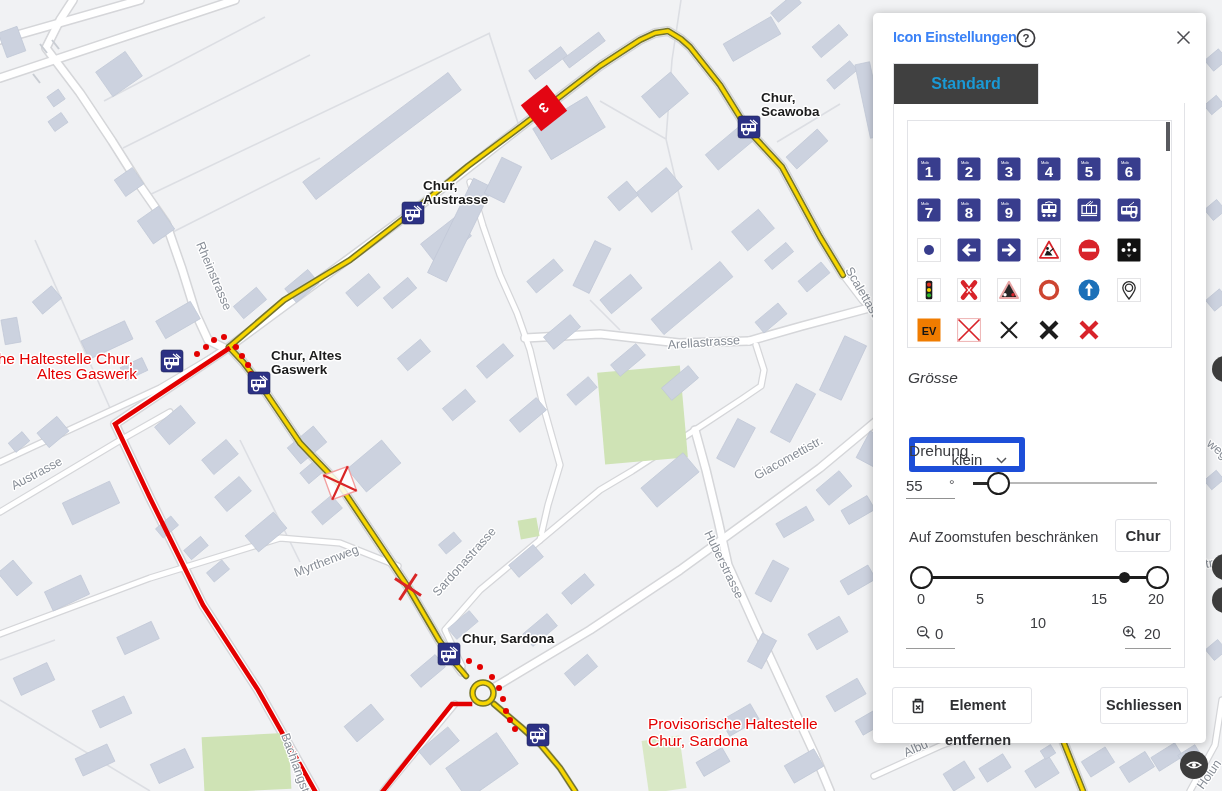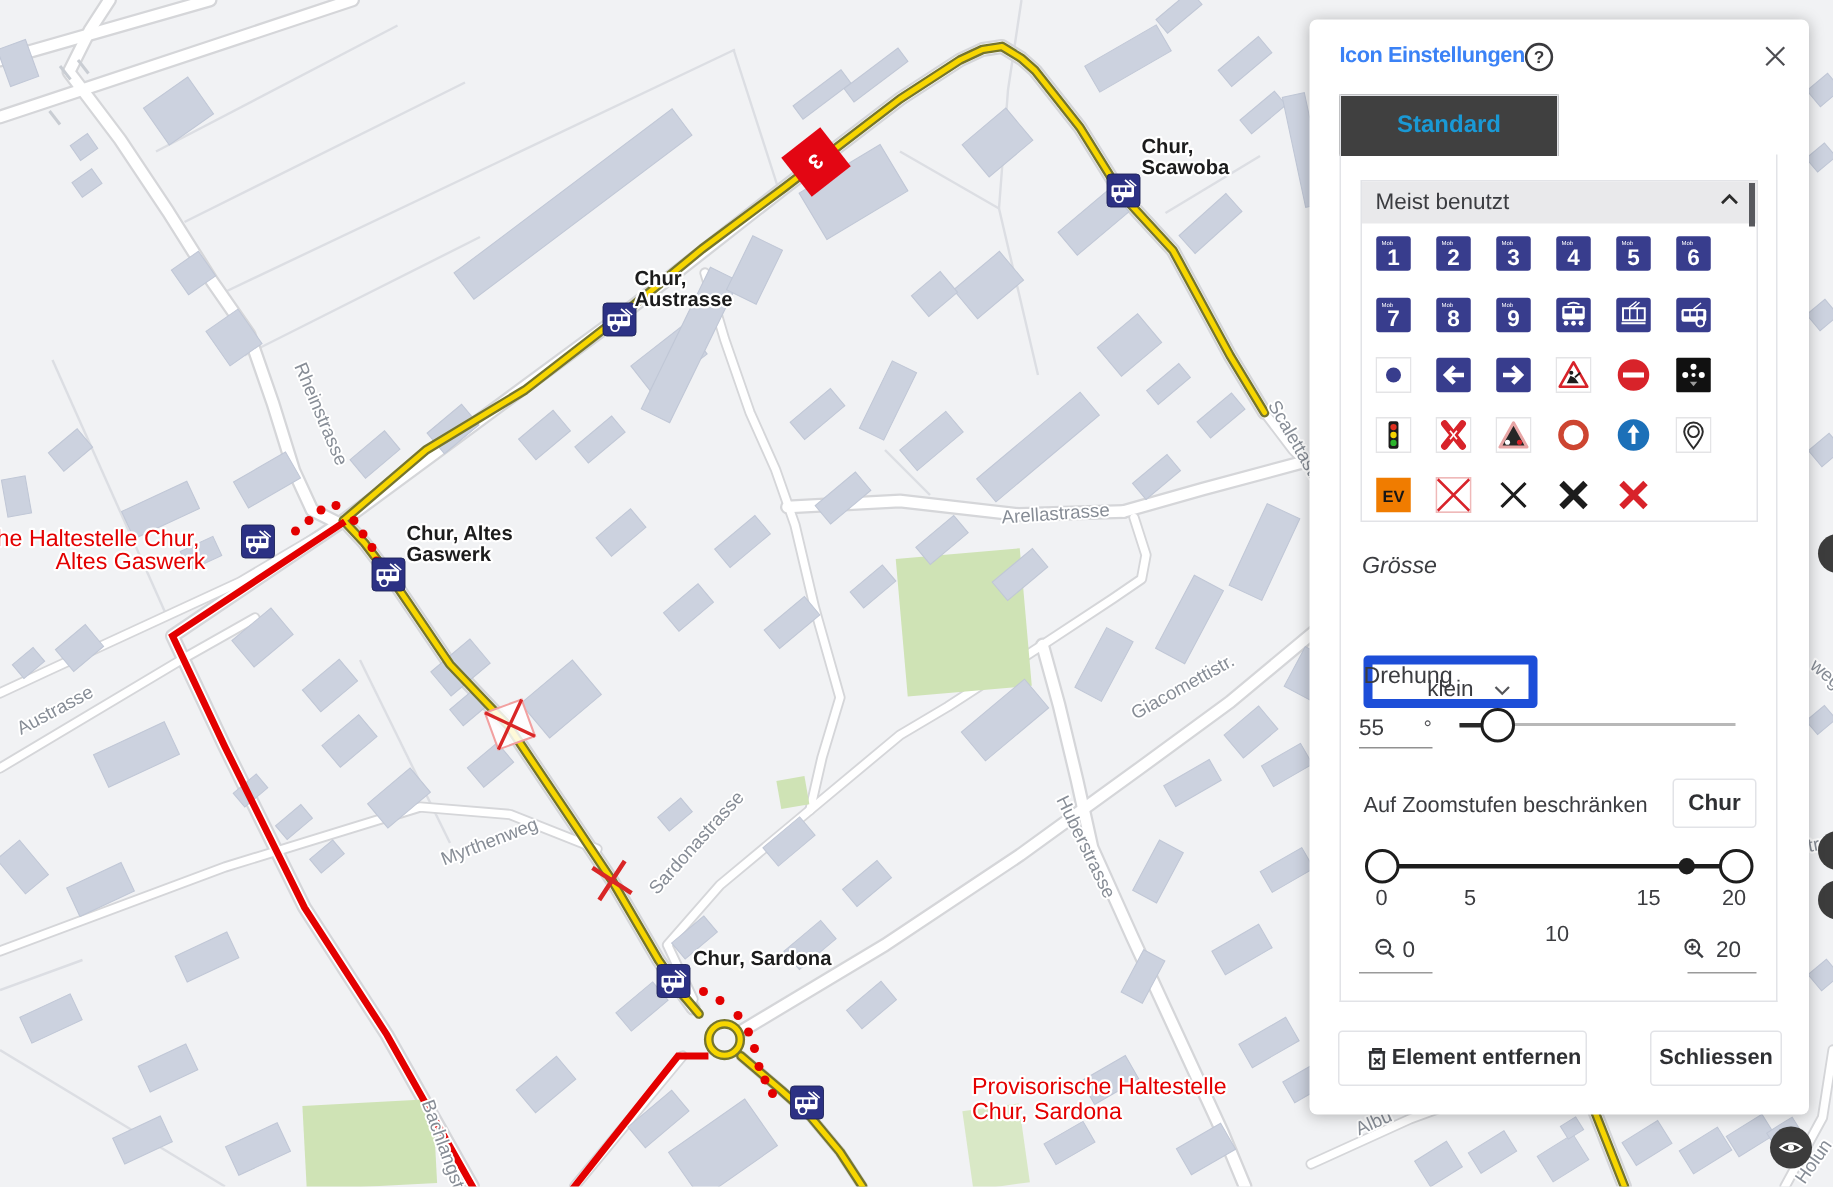--- a/index.html
+++ b/index.html
@@ -365,25 +365,20 @@
       <text x="10" y="14.2" text-anchor="middle" font-size="11.5" font-weight="bold" fill="#3a3a3e" font-family="Liberation Sans">?</text>
     </svg>
   <svg class="pclose" width="15" height="15" viewBox="0 0 15 15">
       <path d="M 1.5,1.5 L 13.5,13.5 M 13.5,1.5 L 1.5,13.5" stroke="#4d4d52" stroke-width="1.5"></path>
     </svg>
   <div class="tabs">
     <div class="tab-std">Standard</div>
   </div>
   <div class="content">
     <div class="gridbox">
-      <div class="gridhead">Meist benutzt
-        <svg width="12" height="8" viewBox="0 0 12 8">
-            <path d="M 1,6.5 L 6,1.5 L 11,6.5" stroke="#2c2c2c" stroke-width="1.8" fill="none"></path>
-          </svg>
-      </div>
       <div class="thumb"></div>
       <svg class="cell" style="left:9px;top:36px" width="24" height="24" viewBox="0 0 24 24">
           <rect x="0.5" y="0.5" width="23" height="23" rx="2" fill="#383d8d"></rect>
           <text x="4" y="6.5" font-size="4" fill="#fff" font-family="Liberation Sans">Mob</text>
           <text x="12" y="19.5" text-anchor="middle" font-size="15" font-weight="bold" fill="#fff" font-family="Liberation Sans">1</text>
         </svg>
       <svg class="cell" style="left:49px;top:36px" width="24" height="24" viewBox="0 0 24 24">
           <rect x="0.5" y="0.5" width="23" height="23" rx="2" fill="#383d8d"></rect>
           <text x="4" y="6.5" font-size="4" fill="#fff" font-family="Liberation Sans">Mob</text>
           <text x="12" y="19.5" text-anchor="middle" font-size="15" font-weight="bold" fill="#fff" font-family="Liberation Sans">2</text>
@@ -564,21 +559,21 @@
     </svg>
   <div class="zval" style="left:62px;">0</div>
   <div class="zline" style="left:33px;width:49px;"></div>
   <svg style="position:absolute;left:249px;top:612px;" width="15" height="15" viewBox="0 0 15 15">
       <circle cx="6.2" cy="6.2" r="4.6" fill="none" stroke="#3b3c40" stroke-width="1.4"></circle>
       <path d="M 9.7,9.7 L 13.2,13.2" stroke="#3b3c40" stroke-width="1.6"></path>
       <path d="M 3.9,6.2 L 8.5,6.2 M 6.2,3.9 L 6.2,8.5" stroke="#3b3c40" stroke-width="1.3"></path>
     </svg>
   <div class="zval" style="left:271px;">20</div>
   <div class="zline" style="left:252px;width:46px;"></div>
-  <div class="btn" style="left:19px;width:166px;padding-left:32px;">
+  <div class="btn" style="left:19px;width:140px;padding-left:32px;">
     <svg style="position:absolute;left:16px;top:9px;" width="18" height="18" viewBox="0 0 18 18" fill="none" stroke="#2f3033" stroke-width="1.6">
         <path d="M 3.5,4.5 L 14.5,4.5 M 6.5,4.5 L 6.5,2.5 L 11.5,2.5 L 11.5,4.5"></path>
         <rect x="4.5" y="4.5" width="9" height="11" rx="1"></rect>
         <path d="M 7,8.5 L 11,12.5 M 11,8.5 L 7,12.5" stroke-width="1.4"></path>
       </svg>
     Element entfernen</div>
   <div class="btn" style="left:227px;width:88px;">Schliessen</div>
 </div>
 
 </body></html>

